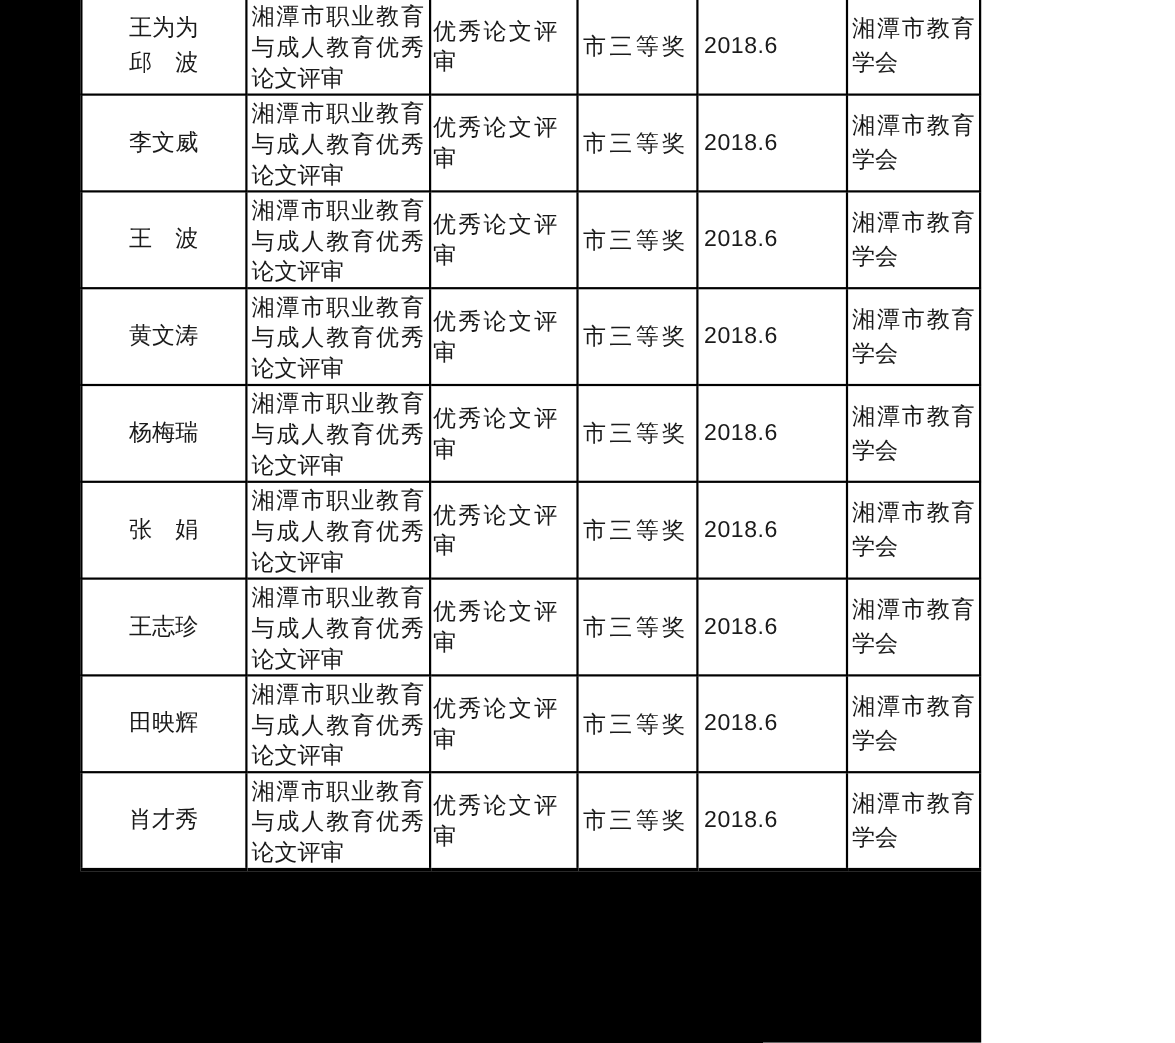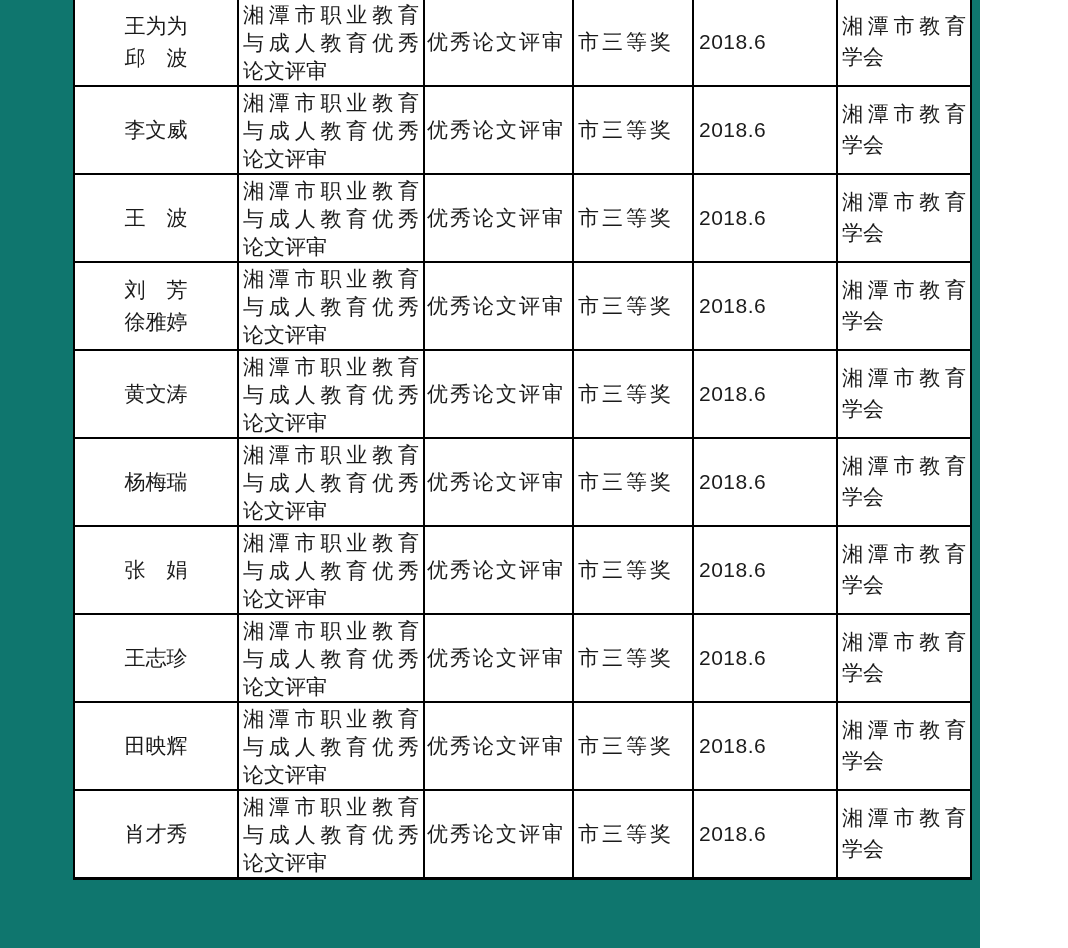--- a/index.html
+++ b/index.html
@@ -2,23 +2,23 @@
 <html><head>
 <meta charset="utf-8">
 <style>
   html, body {
     margin: 0;
     padding: 0;
     background: #ffffff;
   }
   .page {
     position: relative;
-    width: 980px;
+    width: 892px;
     height: 948px;
-    background: #0f766e;
+    background: #000000;
     overflow: hidden;
     font-family: "Liberation Sans", sans-serif;
   }
   table.awards {
     position: absolute;
     left: 73px;
     top: -3px;
     border-collapse: collapse;
     table-layout: fixed;
     background: #ffffff;
@@ -141,38 +141,20 @@
     <td class="col-category">优秀论文评审</td>
     <td class="col-award">市三等奖</td>
     <td class="col-date">2018.6</td>
     <td class="col-org">
             <div class="line spread">湘潭市教育</div>
             <div class="line">学会</div>
           </td>
   </tr>
         <tr>
     <td class="col-name">
-            <div class="line">刘　芳</div>
-            <div class="line">徐雅婷</div>
-          </td>
-    <td class="col-project">
-            <div class="line spread">湘潭市职业教育</div>
-            <div class="line spread">与成人教育优秀</div>
-            <div class="line">论文评审</div>
-          </td>
-    <td class="col-category">优秀论文评审</td>
-    <td class="col-award">市三等奖</td>
-    <td class="col-date">2018.6</td>
-    <td class="col-org">
-            <div class="line spread">湘潭市教育</div>
-            <div class="line">学会</div>
-          </td>
-  </tr>
-        <tr>
-    <td class="col-name">
             <div class="line">黄文涛</div>
           </td>
     <td class="col-project">
             <div class="line spread">湘潭市职业教育</div>
             <div class="line spread">与成人教育优秀</div>
             <div class="line">论文评审</div>
           </td>
     <td class="col-category">优秀论文评审</td>
     <td class="col-award">市三等奖</td>
     <td class="col-date">2018.6</td>

